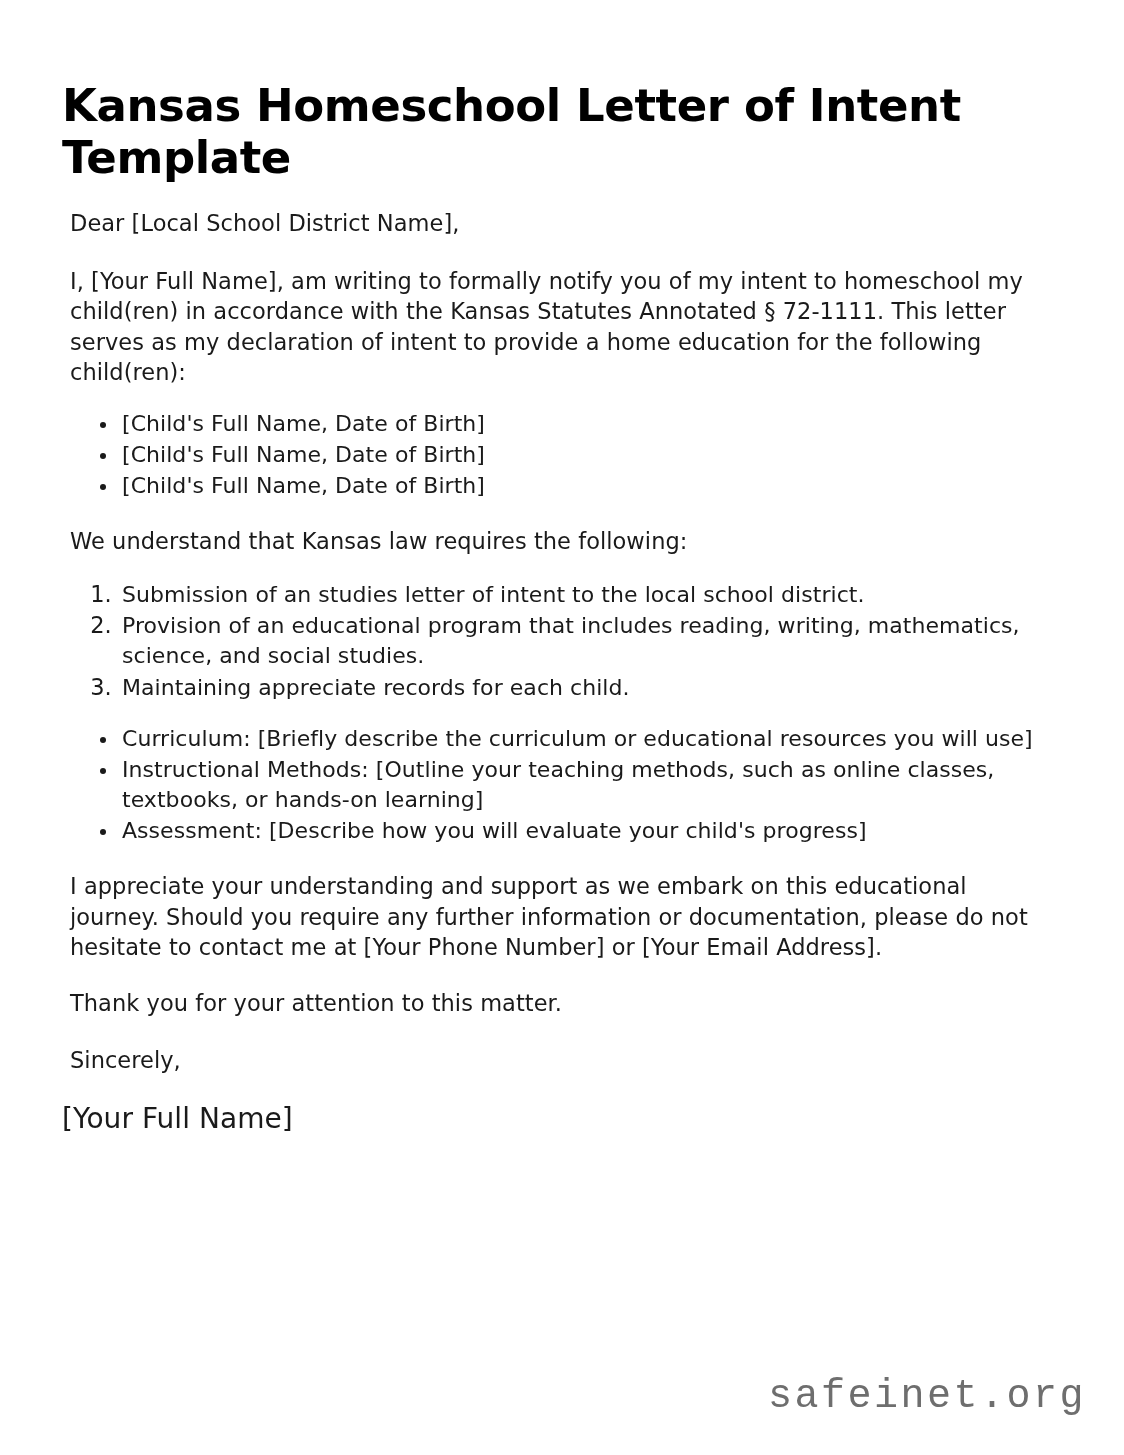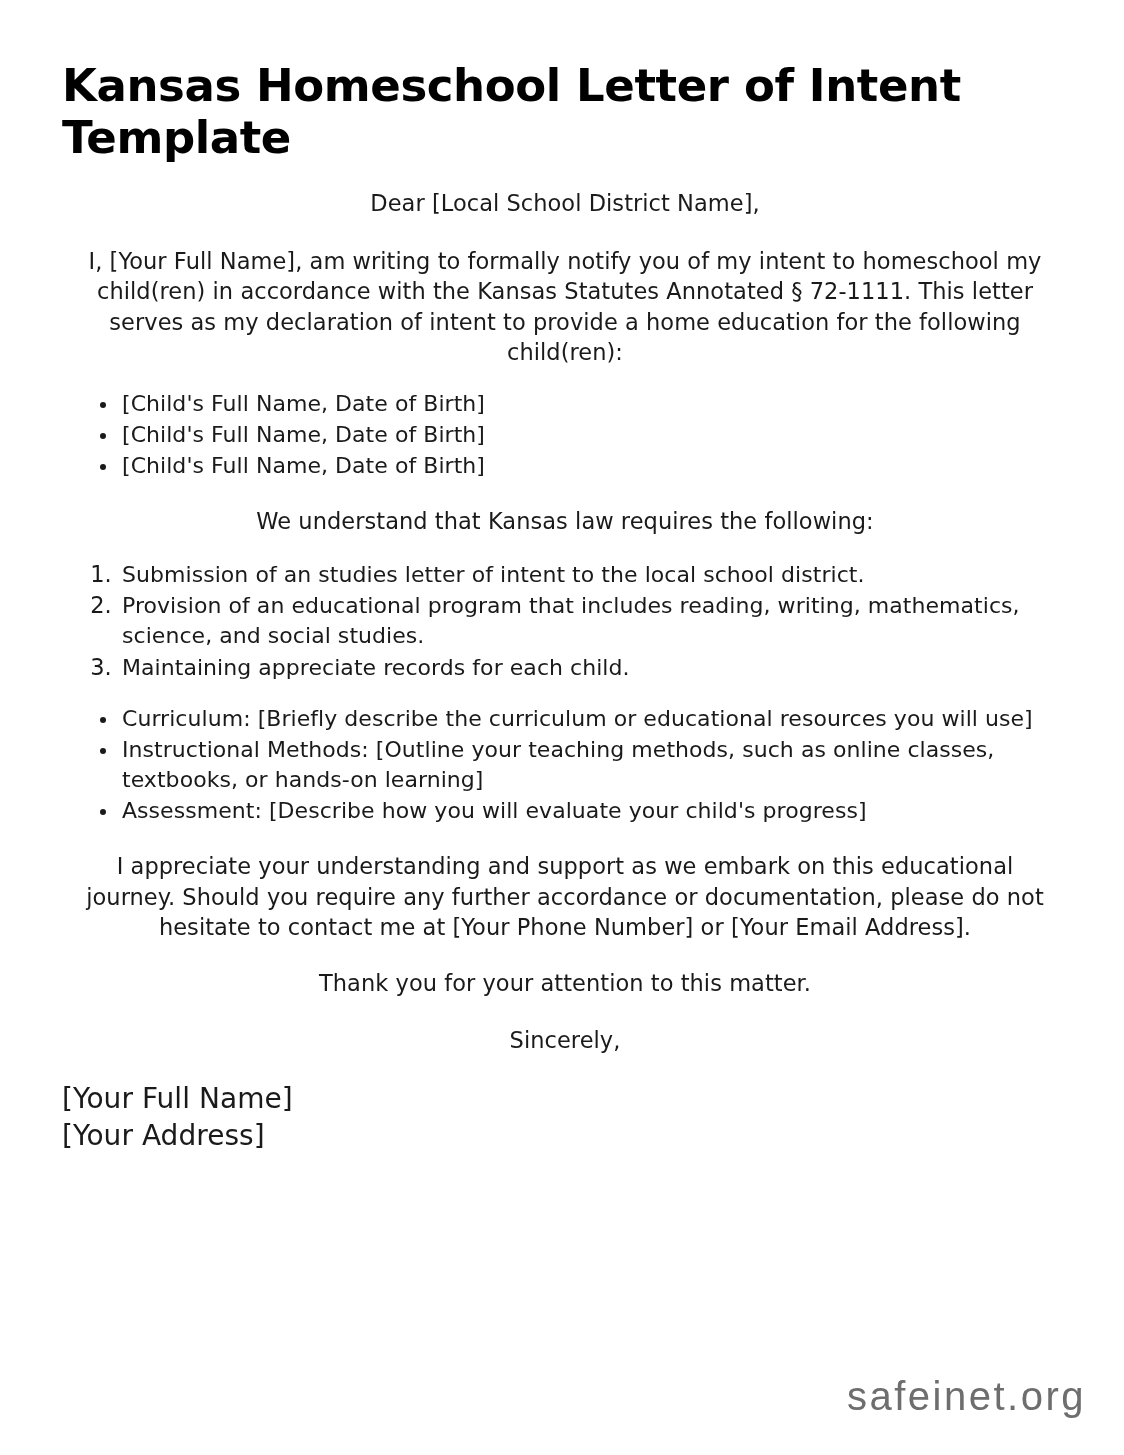--- a/index.html
+++ b/index.html
@@ -22,41 +22,40 @@
     top: 0;
     left: 0;
     width: 1124px;
     height: 1455px;
     background: #ffffff;
   }
 
   .content {
     position: absolute;
     left: 62px;
-    top: 60px;
+    top: 80px;
     width: 990px;
   }
 
   .doc-title {
     font-size: 45px;
     font-weight: bold;
     line-height: 1.16;
     letter-spacing: -0.4px;
     color: #000000;
     margin: 0 0 24px 0;
     max-width: 920px;
   }
 
   p.para {
     font-size: 22.5px;
     line-height: 1.35;
-    margin: 0 0 26px 16px;
+    margin: 0 0 26px 8px;
     color: #1a1a1a;
     letter-spacing: 0.05px;
-    text-align: center;
   }
 
   p.salutation {
     margin-bottom: 27px;
   }
 
   ul.doc-list, ol.doc-list {
     margin: -4px 0 26px 0;
     padding-left: 57px;
     font-size: 22px;
@@ -81,21 +80,21 @@
     line-height: 1.32;
     color: #1a1a1a;
     margin: 0;
   }
   .signature-block div { letter-spacing: 0.05px; }
 
   .watermark {
     position: absolute;
     right: 38px;
     bottom: 36px;
-    font-family: Liberation Sans, sans-serif;
+    font-family: Liberation Mono, monospace;
     font-size: 40px;
     letter-spacing: 2.5px;
     color: #6e6e6e;
     white-space: nowrap;
     user-select: none;
   }
 </style>
 </head>
 <body>
 
@@ -123,28 +122,27 @@
       <li>Maintaining appreciate records for each child.</li>
     </ol>
 
 
     <ul class="doc-list">
       <li>Curriculum: [Briefly describe the curriculum or educational resources you will use]</li>
       <li>Instructional Methods: [Outline your teaching methods, such as online classes, textbooks, or hands-on learning]</li>
       <li>Assessment: [Describe how you will evaluate your child's progress]</li>
     </ul>
 
-    <p class="para">I appreciate your understanding and support as we embark on this educational journey. Should you require any further accordance or documentation, please do not hesitate to contact me at [Your Phone Number] or [Your Email Address].</p>
+    <p class="para">I appreciate your understanding and support as we embark on this educational journey. Should you require any further information or documentation, please do not hesitate to contact me at [Your Phone Number] or [Your Email Address].</p>
 
     <p class="para">Thank you for your attention to this matter.</p>
 
     <p class="para">Sincerely,</p>
 
     <div class="signature-block">
       <div>[Your Full Name]</div>
-      <div>[Your Address]</div>
     </div>
 
   </div>
 
   <div class="watermark">safeinet.org</div>
 
 </div>
 
 </body></html>

